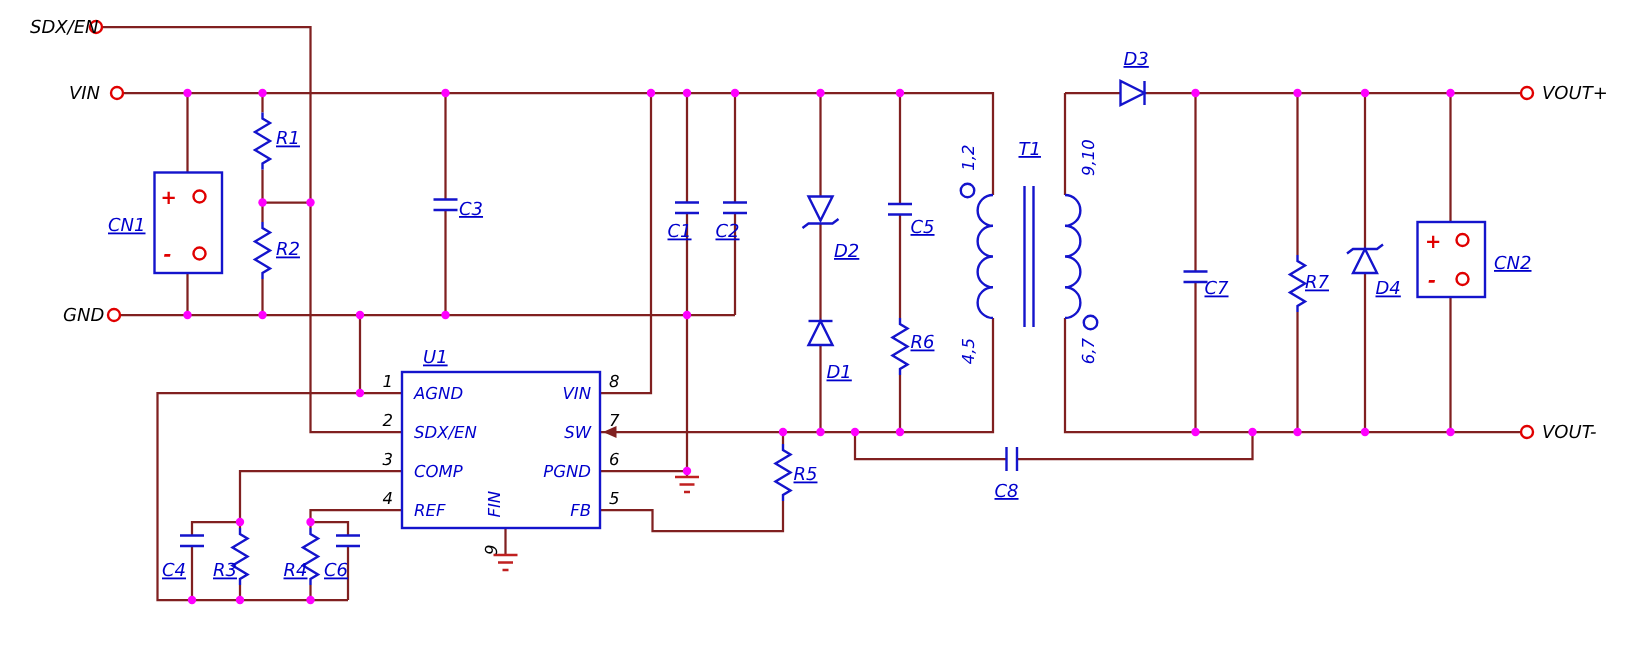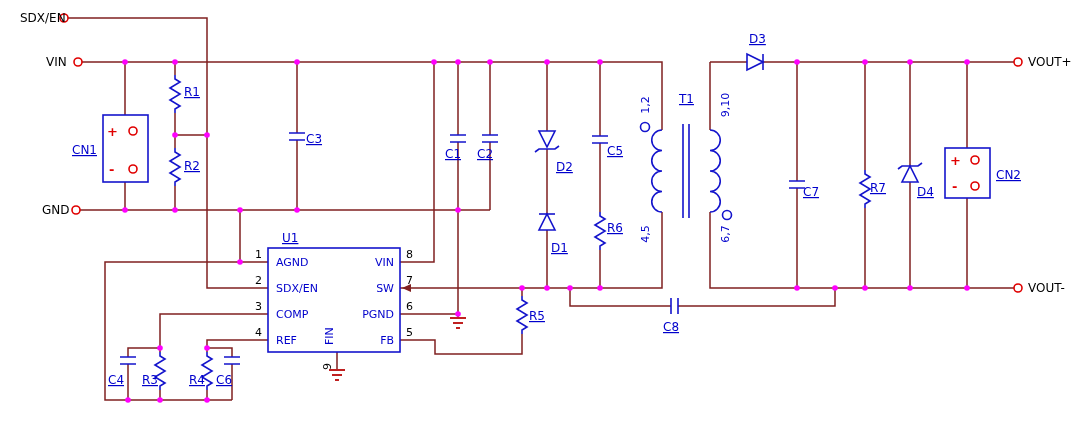--- a/index.html
+++ b/index.html
@@ -1,20 +1,20 @@
 <!DOCTYPE html>
 <html style="--wire: #802020; --component: #1414CC; --label: #0000CC; --text: #000000; --dot: #FF00FF; --terminal: #E00000; --ground: #C02020; --background: #FFFFFF;"><head>
 <meta charset="utf-8">
 <style>
   :root{
     --wire:#802020; --component:#1414CC; --label:#0000CC; --text:#000000;
     --dot:#FF00FF; --terminal:#E00000; --ground:#C02020; --background:#FFFFFF;
   }
   html,body{margin:0;padding:0;background:var(--background);}
-  .stage{width:1072px;height:439px;position:relative;background:var(--background);}
+  .stage{width:1072px;height:439px;position:relative;background:var(--background);font-style:italic;}
   svg{display:block;font-family:"DejaVu Sans",sans-serif;}
   .wire{stroke:var(--wire);stroke-width:1.5;fill:none;}
   .comp{stroke:var(--component);stroke-width:1.6;fill:none;}
   .box{stroke:var(--component);stroke-width:1.6;fill:#ffffff;}
   .dot{fill:var(--dot);stroke:none;}
   .term{stroke:var(--terminal);stroke-width:1.6;fill:#ffffff;}
   .gnd{stroke:var(--ground);stroke-width:1.8;fill:none;}
   .arrow{fill:var(--wire);stroke:none;}
   .lbl{fill:var(--label);font-size:12px;text-decoration:underline;}
   .pin-name{fill:var(--label);font-size:11px;}

